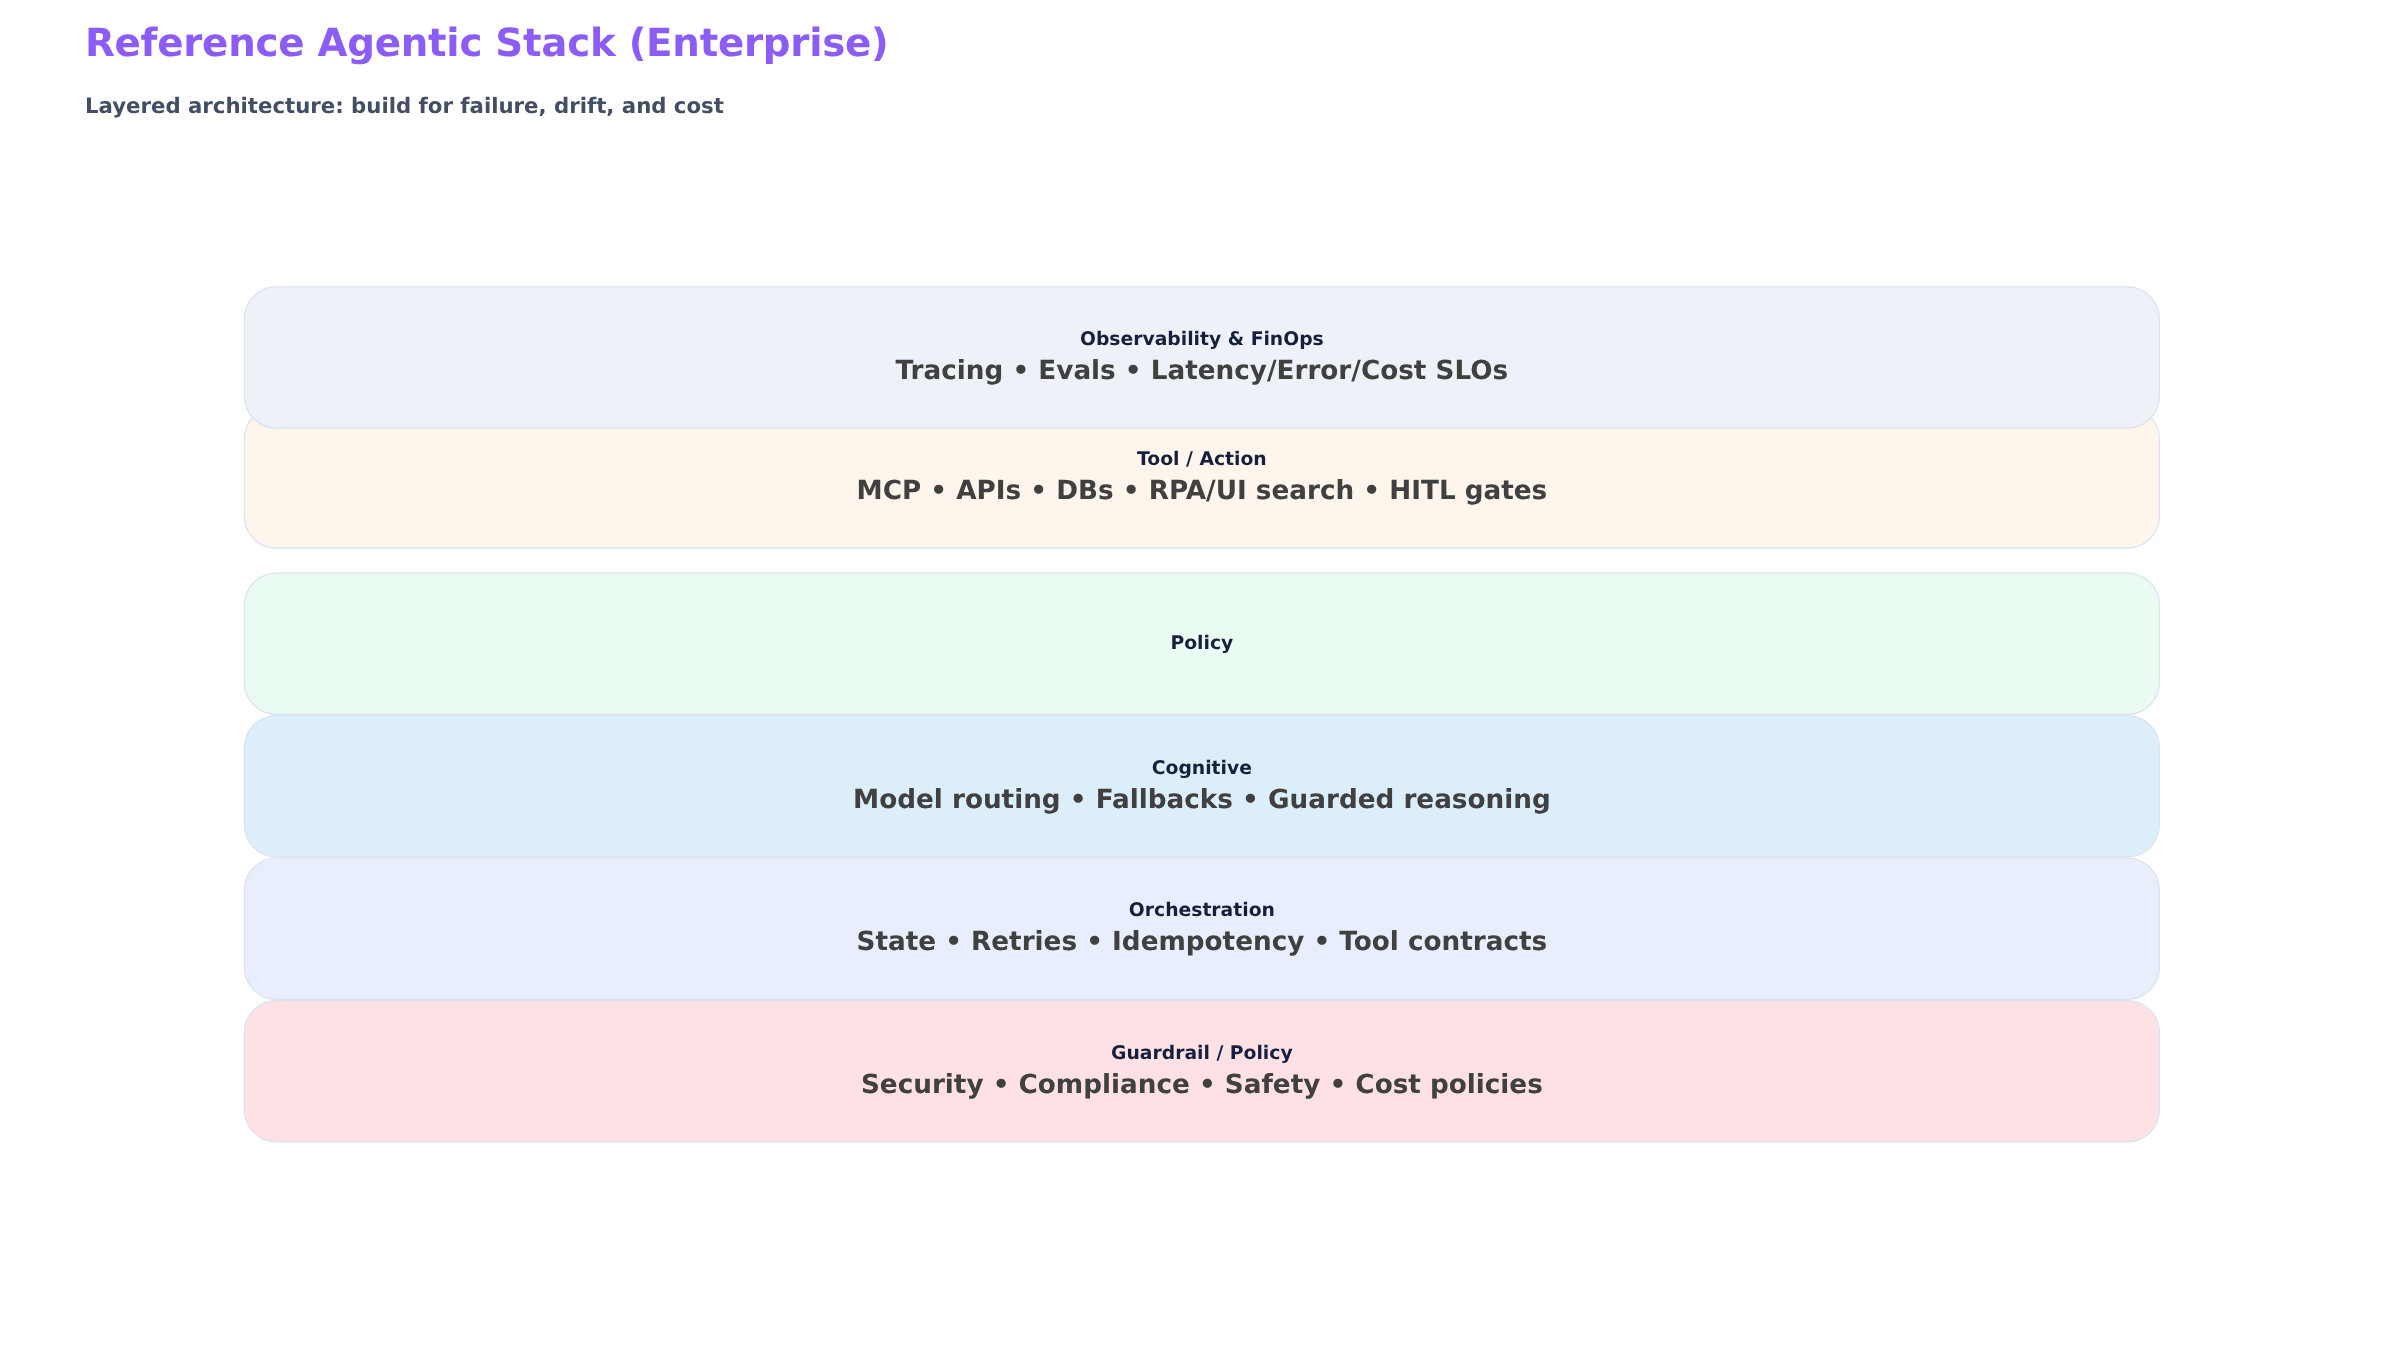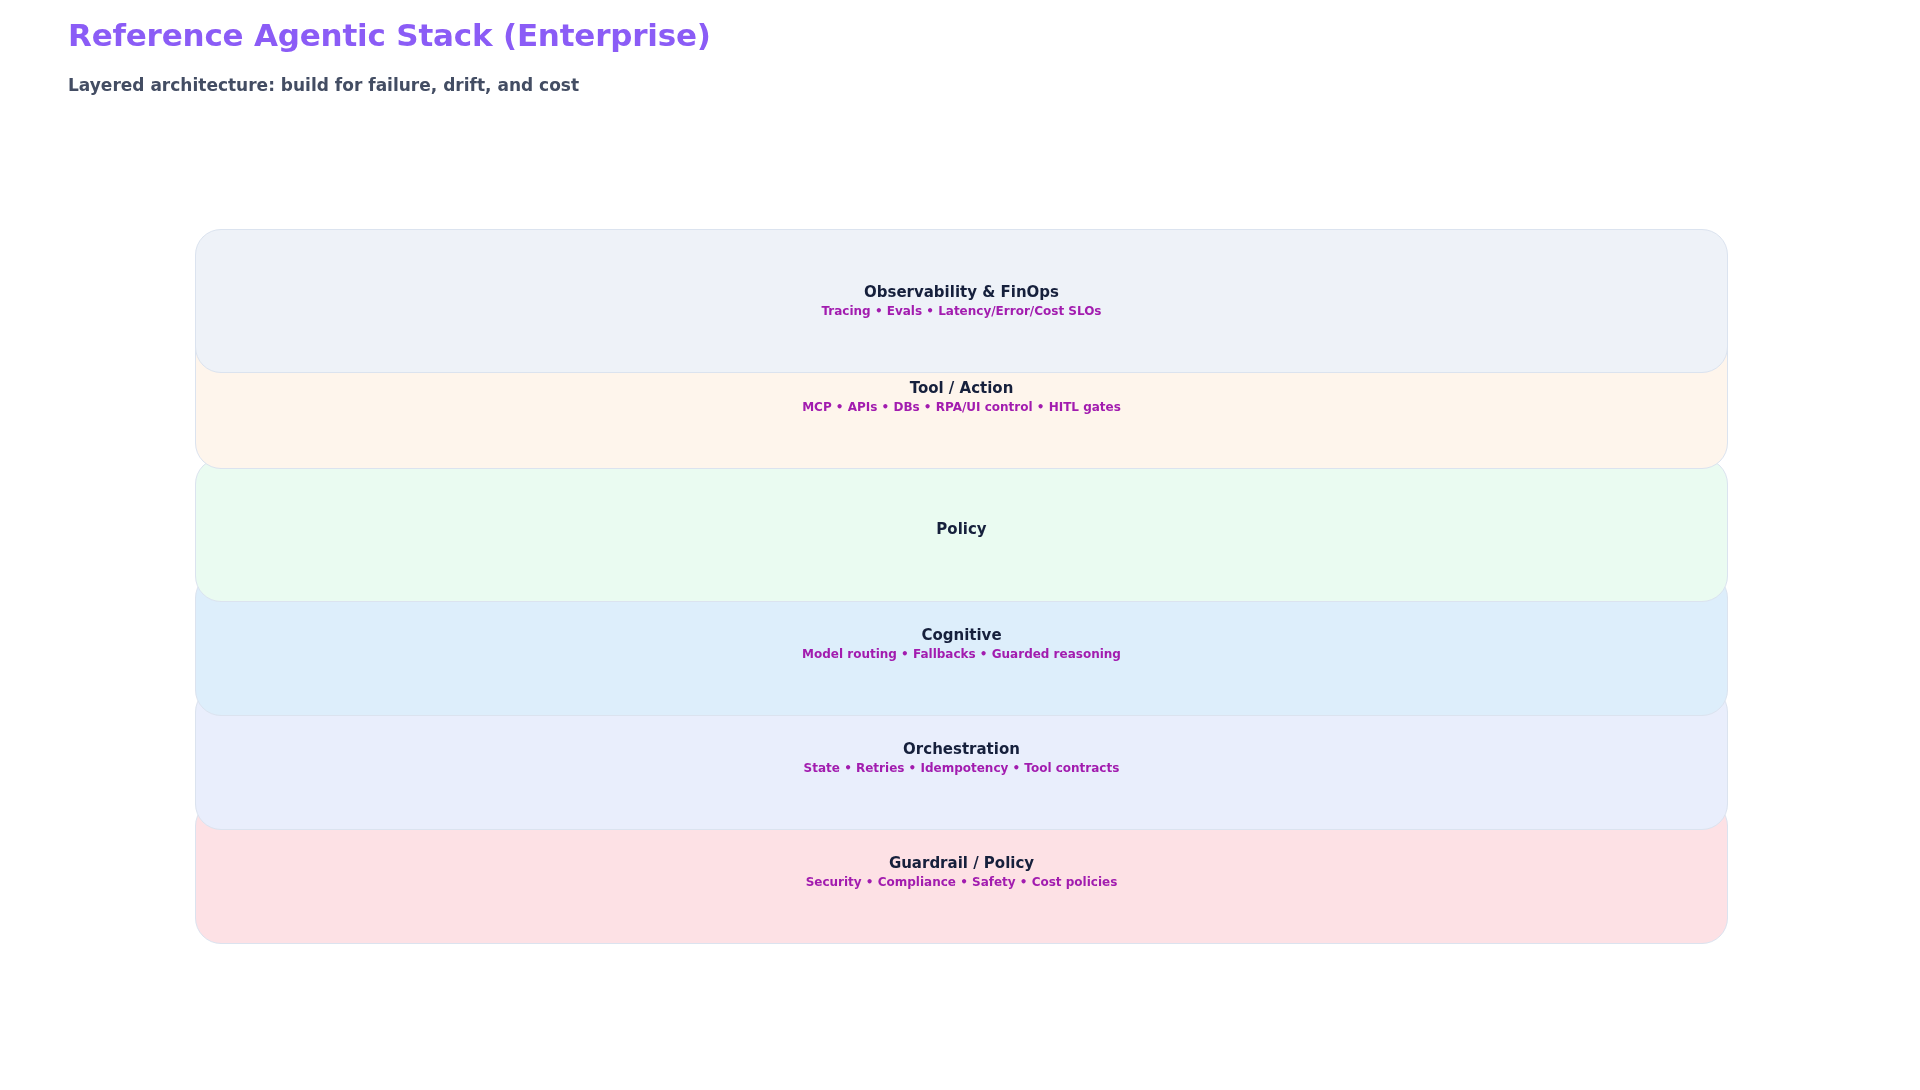--- a/index.html
+++ b/index.html
@@ -54,42 +54,42 @@
     left: 195px;
     top: 229px;
     width: 1533px;
     height: 690px;
   }
 
   .layer {
     position: absolute;
     left: 0;
     width: 1533px;
-    height: 144px;
+    height: 114px;
     box-sizing: border-box;
     border: 1px solid #dbe3ef;
     border-radius: 26px;
     display: flex;
     flex-direction: column;
     align-items: center;
     justify-content: center;
   }
 
   .layer-title {
     font-size: 15px;
     font-weight: bold;
     color: #16203c;
     line-height: 1.28;
     text-align: center;
     white-space: nowrap;
   }
   .layer-detail {
-    font-size: 12px;
+    font-size: 21px;
     font-weight: bold;
-    color: #a21caf;
+    color: #404040;
     line-height: 1.28;
     text-align: left;
     white-space: nowrap;
     padding-top: 2px;
   }
 </style>
 </head>
 <body>
 
 <div class="page">
@@ -99,21 +99,21 @@
     <p class="page-subtitle">Layered architecture: build for failure, drift, and cost</p>
   </div>
 
   <div class="stack">
       <div class="layer" style="top: 0px; background: rgb(238, 242, 248); z-index: 6; border-color: rgb(219, 227, 239);">
         <div class="layer-title">Observability &amp; FinOps</div>
         <div class="layer-detail">Tracing • Evals • Latency/Error/Cost SLOs</div>
       </div>
       <div class="layer" style="top: 96px; background: rgb(254, 245, 236); z-index: 5; border-color: rgb(219, 227, 239);">
         <div class="layer-title">Tool / Action</div>
-        <div class="layer-detail">MCP • APIs • DBs • RPA/UI control • HITL gates</div>
+        <div class="layer-detail">MCP • APIs • DBs • RPA/UI search • HITL gates</div>
       </div>
       <div class="layer" style="top: 229px; background: rgb(234, 251, 241); z-index: 4; border-color: rgb(219, 227, 239);">
         <div class="layer-title">Policy</div>
       </div>
       <div class="layer" style="top: 457px; background: rgb(233, 238, 252); z-index: 2; border-color: rgb(219, 227, 239);">
         <div class="layer-title">Orchestration</div>
         <div class="layer-detail">State • Retries • Idempotency • Tool contracts</div>
       </div>
       <div class="layer" style="top: 343px; background: rgb(221, 238, 251); z-index: 3; border-color: rgb(219, 227, 239);">
         <div class="layer-title">Cognitive</div>

